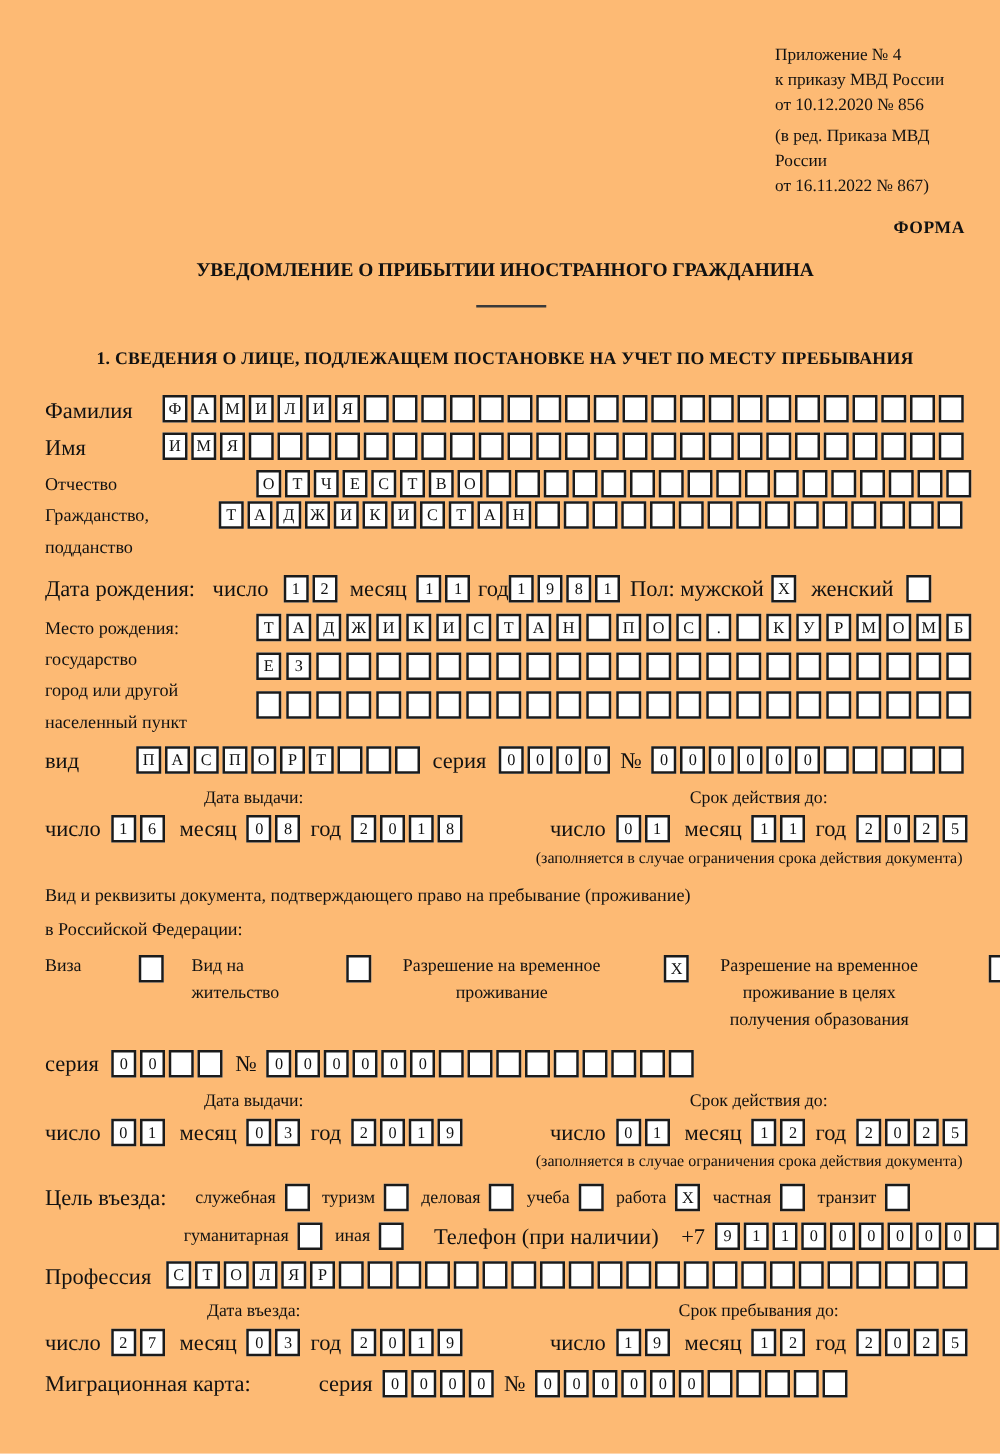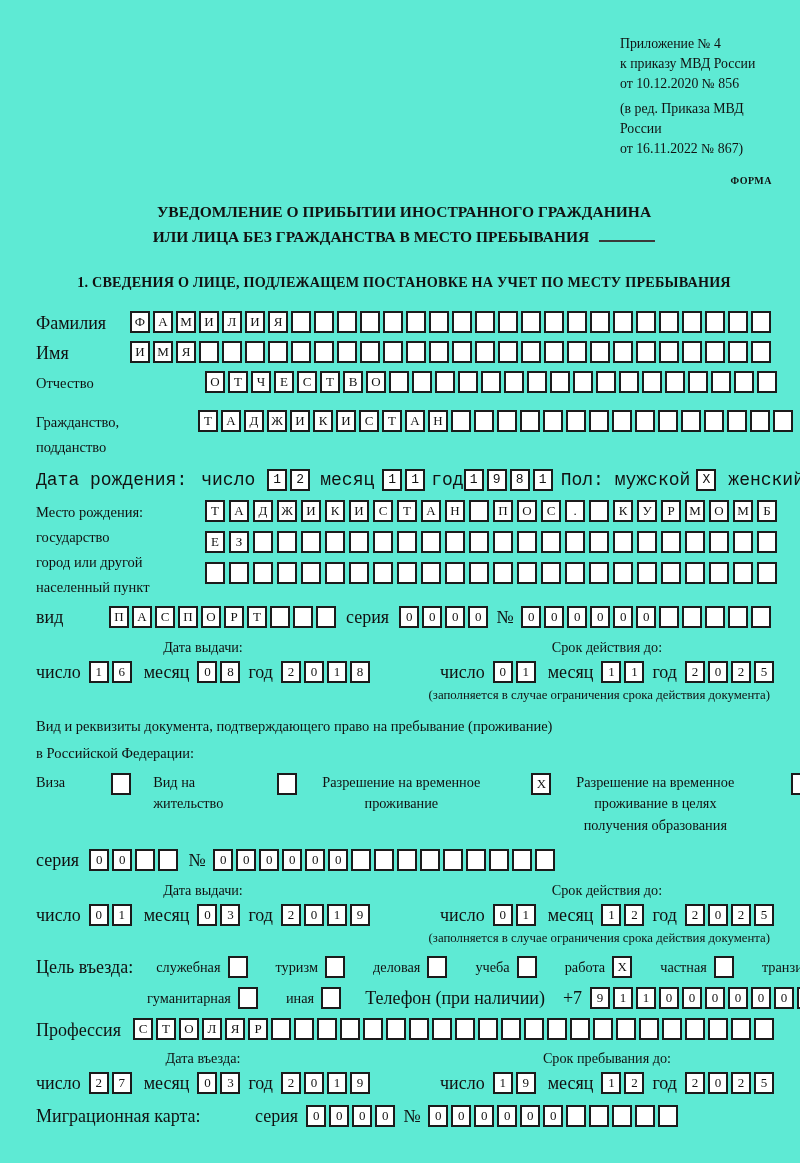--- a/index.html
+++ b/index.html
@@ -1,23 +1,23 @@
 <!DOCTYPE html>
 <html><head>
 <meta charset="utf-8">
 <style>
   * { box-sizing: border-box; margin: 0; padding: 0; }
   html,body { background:#ffffff; }
   body { font-family: "Liberation Serif", "DejaVu Serif", serif; color:#111; }
-  .page { width:800px; height:1163px; padding:34px 28px 0 36px; overflow:hidden; background:#5eead4; }
+  .page { width:800px; height:1163px; padding:34px 28px 0 36px; overflow:hidden; background:#fdba74; }
 
   
   .hdr { margin-left:584px; font-size:13.8px; line-height:1.45; }
   .hdr .rev { margin-top:5px; }
-  .forma { text-align:right; font-weight:bold; font-size:10px; margin-top:16px; letter-spacing:.5px; }
+  .forma { text-align:right; font-weight:bold; font-size:14px; margin-top:16px; letter-spacing:.5px; }
   .title { text-align:center; font-weight:bold; font-size:15.5px; line-height:1.6; margin-top:14px; }
   .blank-line { display:inline-block; width:56px; height:0; border-bottom:2px solid #3a3a3a; margin-left:10px; vertical-align:baseline; }
   .sec-heading { text-align:center; font-weight:bold; font-size:14.2px; margin-top:24px; letter-spacing:.2px; }
 
   
   .f-row { display:flex; align-items:flex-start; margin-top:6px; }
   .lbl { font-size:18px; line-height:24px; flex:0 0 auto; }
   .lbl-block { font-size:14.5px; line-height:25px; flex:0 0 auto; }
   .w94 { width:94px; } .w97 { width:97px; } .w139 { width:139px; }
   .w169 { width:169px; } .w73 { width:73px; } .w219 { width:219px; }
@@ -45,41 +45,41 @@
   .note-right { text-align:right; font-size:12.8px; margin-top:4px; padding-right:2px; }
 
   .intro { font-size:14.5px; line-height:1.9; margin-top:10px; }
 
   .opt { display:flex; align-items:flex-start;gap:40px; }
   .opt .olbl { font-size:14.3px; line-height:1.5; }
   .opt .center { text-align:center; }
   .w160 { width:160px; } .w172 { width:172px; }
   .box-top { margin-top:1px; }
 
-  .pair { display:flex; align-items:center; margin-left:28px; }
+  .pair { display:flex; align-items:center; margin-left:10px; }
   .pair .plbl { margin-right:7px; font-size:14.3px; }
 </style>
 </head>
 <body>
 
 <div class="page">
 
   <div class="hdr">
     <div>Приложение № 4</div>
     <div>к приказу МВД России</div>
     <div>от 10.12.2020 № 856</div>
     <div class="rev">(в ред. Приказа МВД России</div>
     <div>от 16.11.2022 № 867)</div>
   </div>
 
   <div class="forma">ФОРМА</div>
 
   <div class="title">
     <div>УВЕДОМЛЕНИЕ О ПРИБЫТИИ ИНОСТРАННОГО ГРАЖДАНИНА</div>
-    <div><span>ИЛИ ЛИЦА БЕЗ ГРАЖДАНСТВА В МЕСТО ПРЕБЫВАНИЯ</span><span class="blank-line"></span></div>
+    <div><span class="blank-line"></span></div>
   </div>
 
   <div class="sec-heading">1. СВЕДЕНИЯ О ЛИЦЕ, ПОДЛЕЖАЩЕМ ПОСТАНОВКЕ НА УЧЕТ ПО МЕСТУ ПРЕБЫВАНИЯ</div>
 
   <div class="f-row" style="margin-top:20px;">
     <span class="lbl w94">Фамилия</span>
     <span class="cells">
         <span class="cell">Ф</span>
         <span class="cell">А</span>
         <span class="cell">М</span>
@@ -171,21 +171,21 @@
         <span class="cell"></span>
         <span class="cell"></span>
         <span class="cell"></span>
         <span class="cell"></span>
         <span class="cell"></span>
         <span class="cell"></span>
         <span class="cell"></span>
       </span>
   </div>
 
-  <div class="f-row" style="margin-top:14px;gap:23px;">
+  <div class="f-row" style="margin-top:0;">
     <span class="lbl-block w139">
       <span style="display:block;">Гражданство,</span>
       <span style="display:block;">подданство</span>
     </span>
     <span class="cells">
         <span class="cell">Т</span>
         <span class="cell">А</span>
         <span class="cell">Д</span>
         <span class="cell">Ж</span>
         <span class="cell">И</span>
@@ -206,21 +206,21 @@
         <span class="cell"></span>
         <span class="cell"></span>
         <span class="cell"></span>
         <span class="cell"></span>
         <span class="cell"></span>
         <span class="cell"></span>
         <span class="cell"></span>
       </span>
   </div>
 
-  <div class="f-row inline" style="margin-top:8px;font-family:Liberation Mono, monospace;">
+  <div class="f-row inline" style="margin-top:8px;">
     <span class="lbl">Дата рождения:</span>
     <span class="lbl ml14">число</span>
     <span class="cells ml12">
         <span class="cell">1</span>
         <span class="cell">2</span>
       </span>
     <span class="lbl ml10">месяц</span>
     <span class="cells ml8">
         <span class="cell">1</span>
         <span class="cell">1</span>

